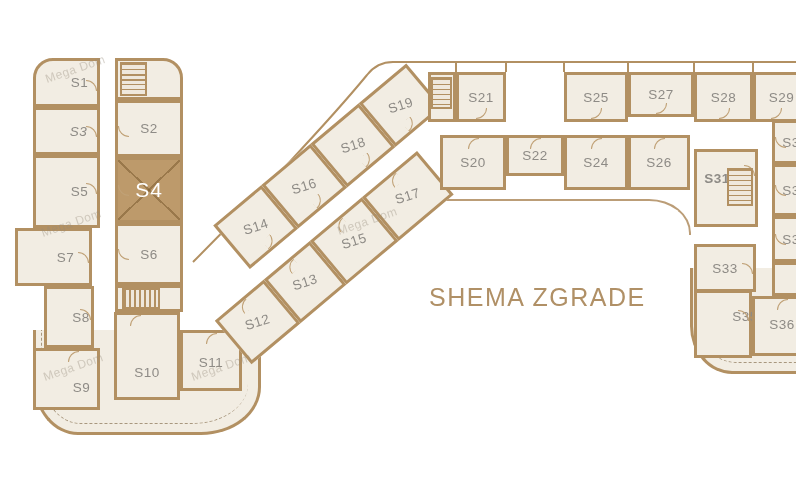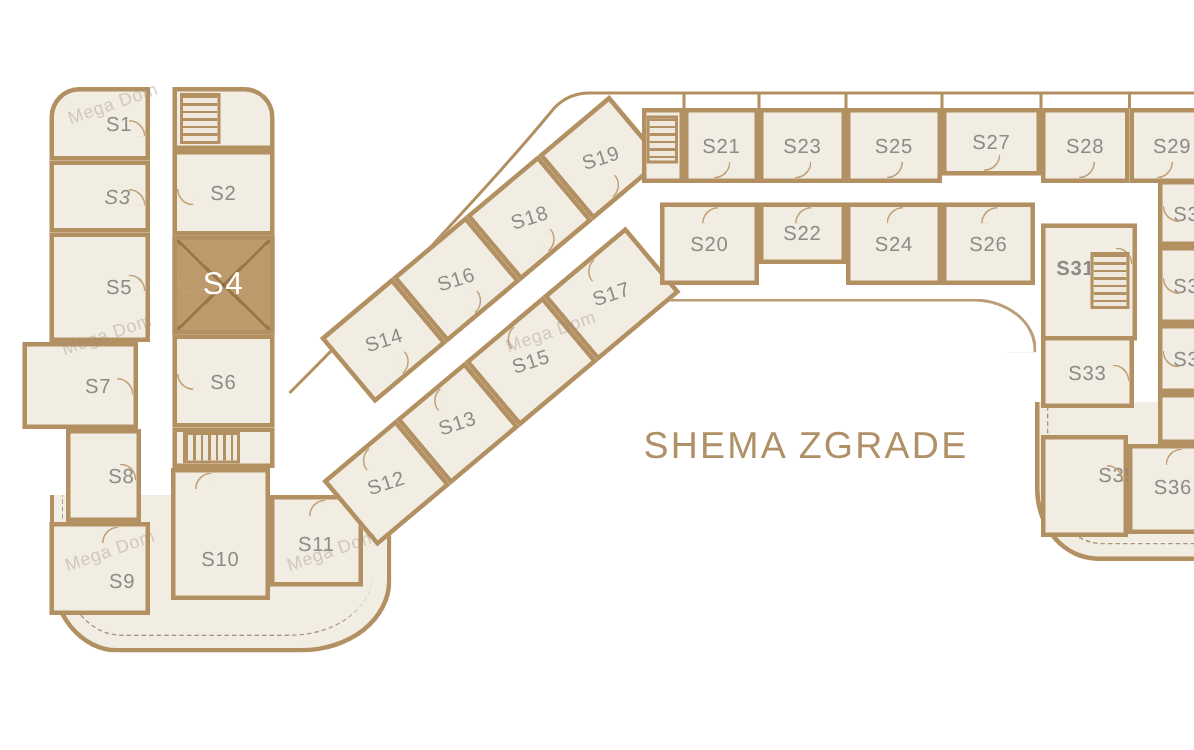--- a/index.html
+++ b/index.html
@@ -143,24 +143,20 @@
       <div class="room" style="left: 252px; top: 76px; width: 72px; height: 57px;">
         <span class="lbl" style="transform: translate(0px, 0px) rotate(22deg);">S17</span>
         <i class="door" style="left: calc(50% - 5px); top: 0px;"></i>
       </div>
     </div>
     <div class="room" style="left: 428px; top: 72px; width: 28px; height: 50px;"></div>
     <div class="room" style="left: 456px; top: 72px; width: 50px; height: 50px;">
       <span class="lbl">S21</span>
       <i class="door" style="left: calc(50% - 5px); bottom: 0px; transform: rotate(180deg);"></i>
     </div>
-    <div class="room" style="left: 506px; top: 72px; width: 58px; height: 50px;">
-      <span class="lbl">S23</span>
-      <i class="door" style="left: calc(50% - 5px); bottom: 0px; transform: rotate(180deg);"></i>
-    </div>
     <div class="room" style="left: 564px; top: 72px; width: 64px; height: 50px;">
       <span class="lbl">S25</span>
       <i class="door" style="left: calc(50% - 5px); bottom: 0px; transform: rotate(180deg);"></i>
     </div>
     <div class="room" style="left: 628px; top: 72px; width: 66px; height: 45px;">
       <span class="lbl">S27</span>
       <i class="door" style="left: calc(50% - 5px); bottom: 0px; transform: rotate(180deg);"></i>
     </div>
     <div class="room" style="left: 694px; top: 72px; width: 59px; height: 50px;">
       <span class="lbl">S28</span>
@@ -196,21 +192,21 @@
     </div>
     <div class="room" style="left: 772px; top: 164px; width: 46px; height: 52px;">
       <span class="lbl">S32</span>
       <i class="door" style="left: 0px; top: calc(50% - 5px); transform: rotate(-90deg);"></i>
     </div>
     <div class="room" style="left: 772px; top: 216px; width: 46px; height: 46px;">
       <span class="lbl">S34</span>
       <i class="door" style="left: 0px; top: calc(50% - 5px); transform: rotate(-90deg);"></i>
     </div>
     <div class="room" style="left: 772px; top: 262px; width: 46px; height: 34px;"></div>
-    <div class="room" style="left: 694px; top: 224px; width: 62px; height: 48px; justify-content: center;">
+    <div class="room" style="left: 694px; top: 244px; width: 62px; height: 48px; justify-content: center;">
       <span class="lbl">S33</span>
       <i class="door" style="right: 0px; top: calc(50% - 5px); transform: rotate(90deg);"></i>
     </div>
     <div class="room" style="left: 694px; top: 290px; width: 58px; height: 68px;">
       <span class="lbl" style="transform: translate(0px, -8px) rotate(0deg); margin-left: 44px;">S35</span>
       <i class="door" style="right: 0px; top: calc(35% - 5px); transform: rotate(90deg);"></i>
     </div>
     <div class="room" style="left: 752px; top: 296px; width: 60px; height: 60px;">
       <span class="lbl" style="transform: translate(0px, -2px) rotate(0deg);">S36</span>
       <i class="door" style="left: calc(50% - 5px); top: 0px;"></i>

